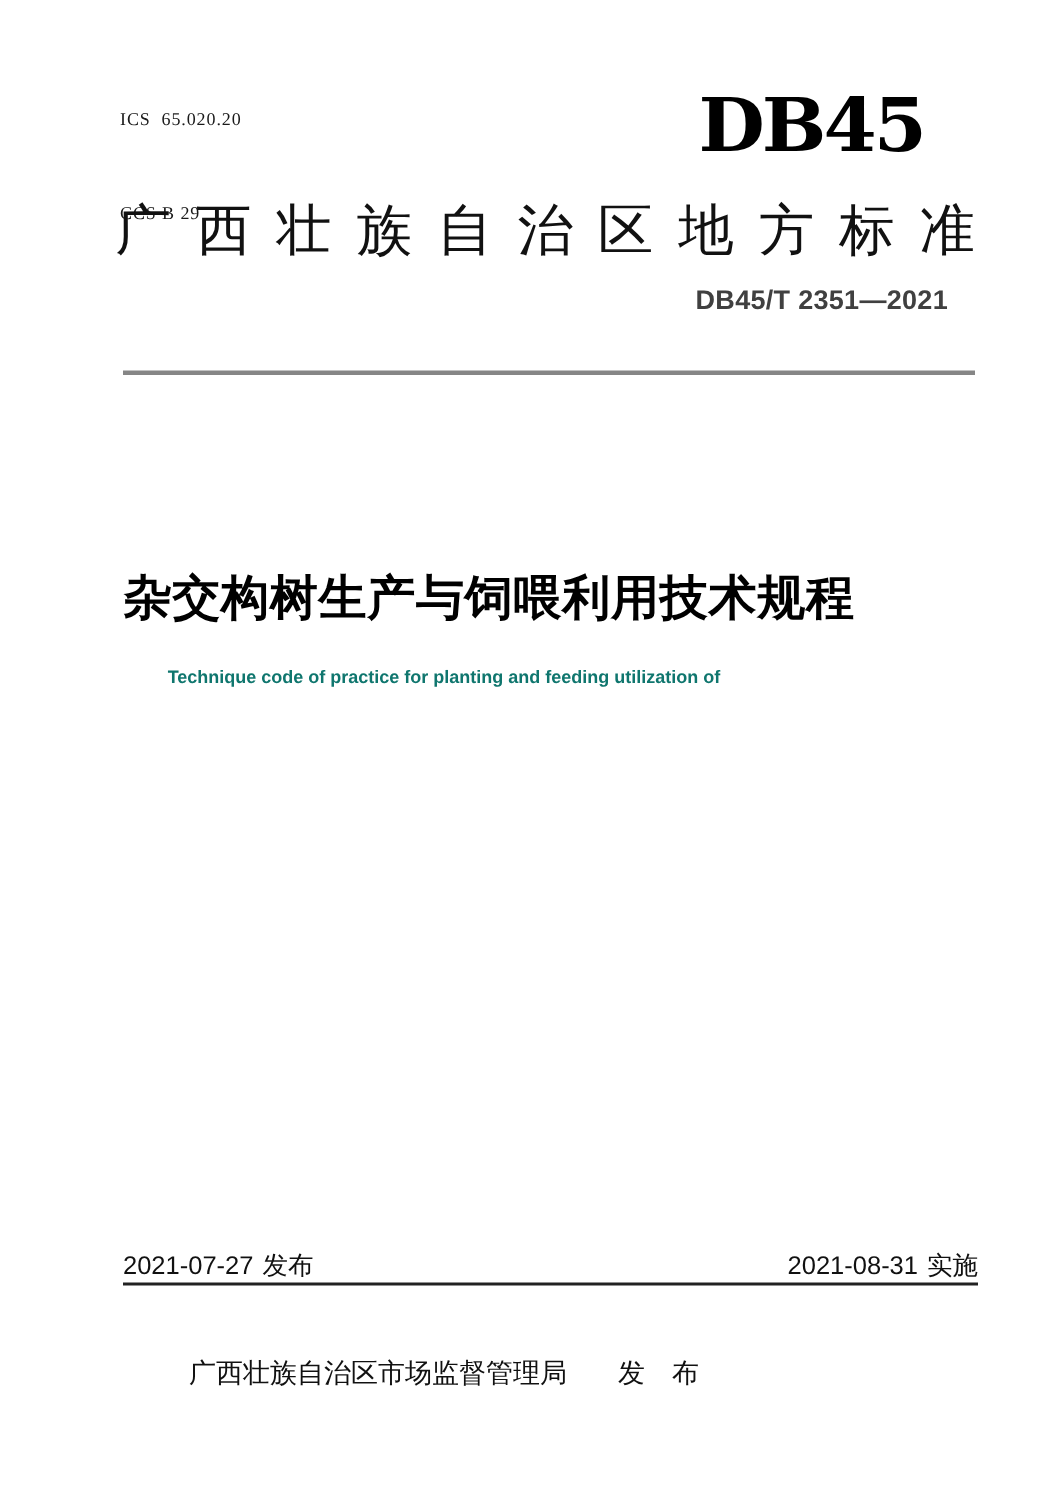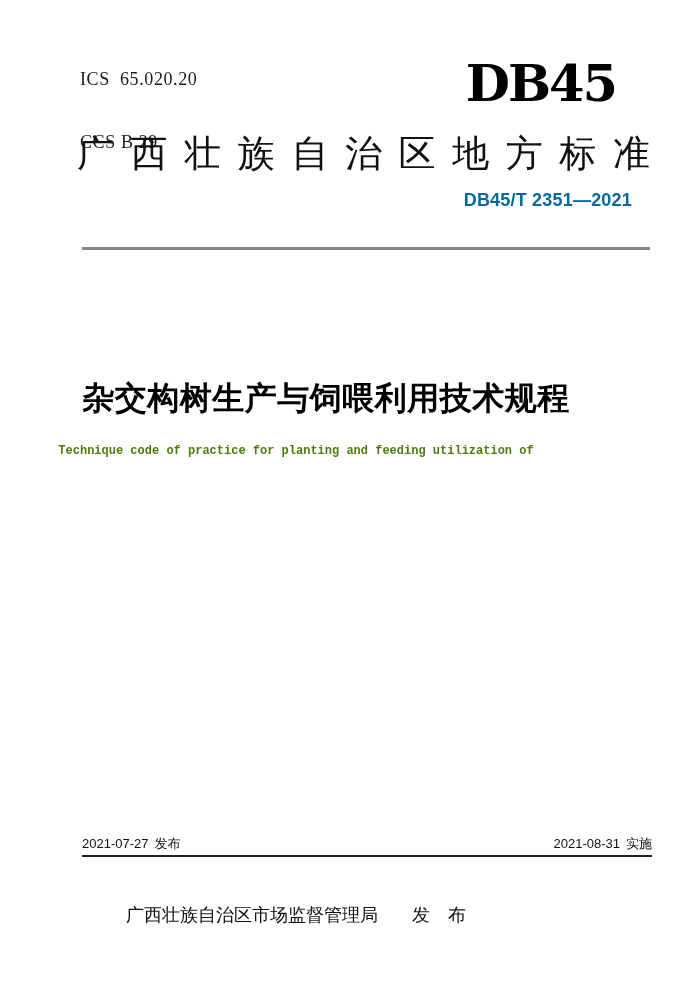--- a/index.html
+++ b/index.html
@@ -13,21 +13,21 @@
     overflow: hidden;
     margin: 0 auto;
   }
 
   
   .ics-block {
     position: absolute;
     left: 80px;
     top: 27px;
     font-family: "Liberation Serif", serif;
-    font-size: 18px;
+    font-size: 12px;
     line-height: 21px;
     letter-spacing: 0.6px;
     white-space: pre;
   }
 
   
   .logo {
     position: absolute;
     top: 61px;
     right: 84px;
@@ -54,21 +54,21 @@
     color: #111111;
   }
 
   .standard-number {
     position: absolute;
     top: 190px;
     right: 68px;
     font-size: 18px;
     font-weight: 600;
     letter-spacing: 0.2px;
-    color: #0369a1;
+    color: #404040;
   }
 
   .rule-top {
     position: absolute;
     left: 82px;
     top: 247px;
     width: 568px;
     height: 3px;
     background: #868686;
   }
@@ -85,35 +85,35 @@
     line-height: 42px;
     color: #000000;
   }
 
   .title-en {
     position: absolute;
     left: 0;
     top: 440px;
     width: 592px;
     text-align: center;
-    font-family: Liberation Mono, monospace;
+    font-family: Liberation Sans, sans-serif;
     font-size: 12px;
     font-weight: 700;
     line-height: 23px;
-    color: #4d7c0f;
+    color: #0f766e;
   }
 
   .dates {
     position: absolute;
     left: 82px;
     top: 833px;
     width: 570px;
     display: flex;
     justify-content: space-between;
-    font-size: 13px;
+    font-size: 17px;
     line-height: 21px;
     color: #111111;
   }
   .dates .label { margin-left: 6px; }
 
   .rule-bottom {
     position: absolute;
     left: 82px;
     top: 855px;
     width: 570px;

